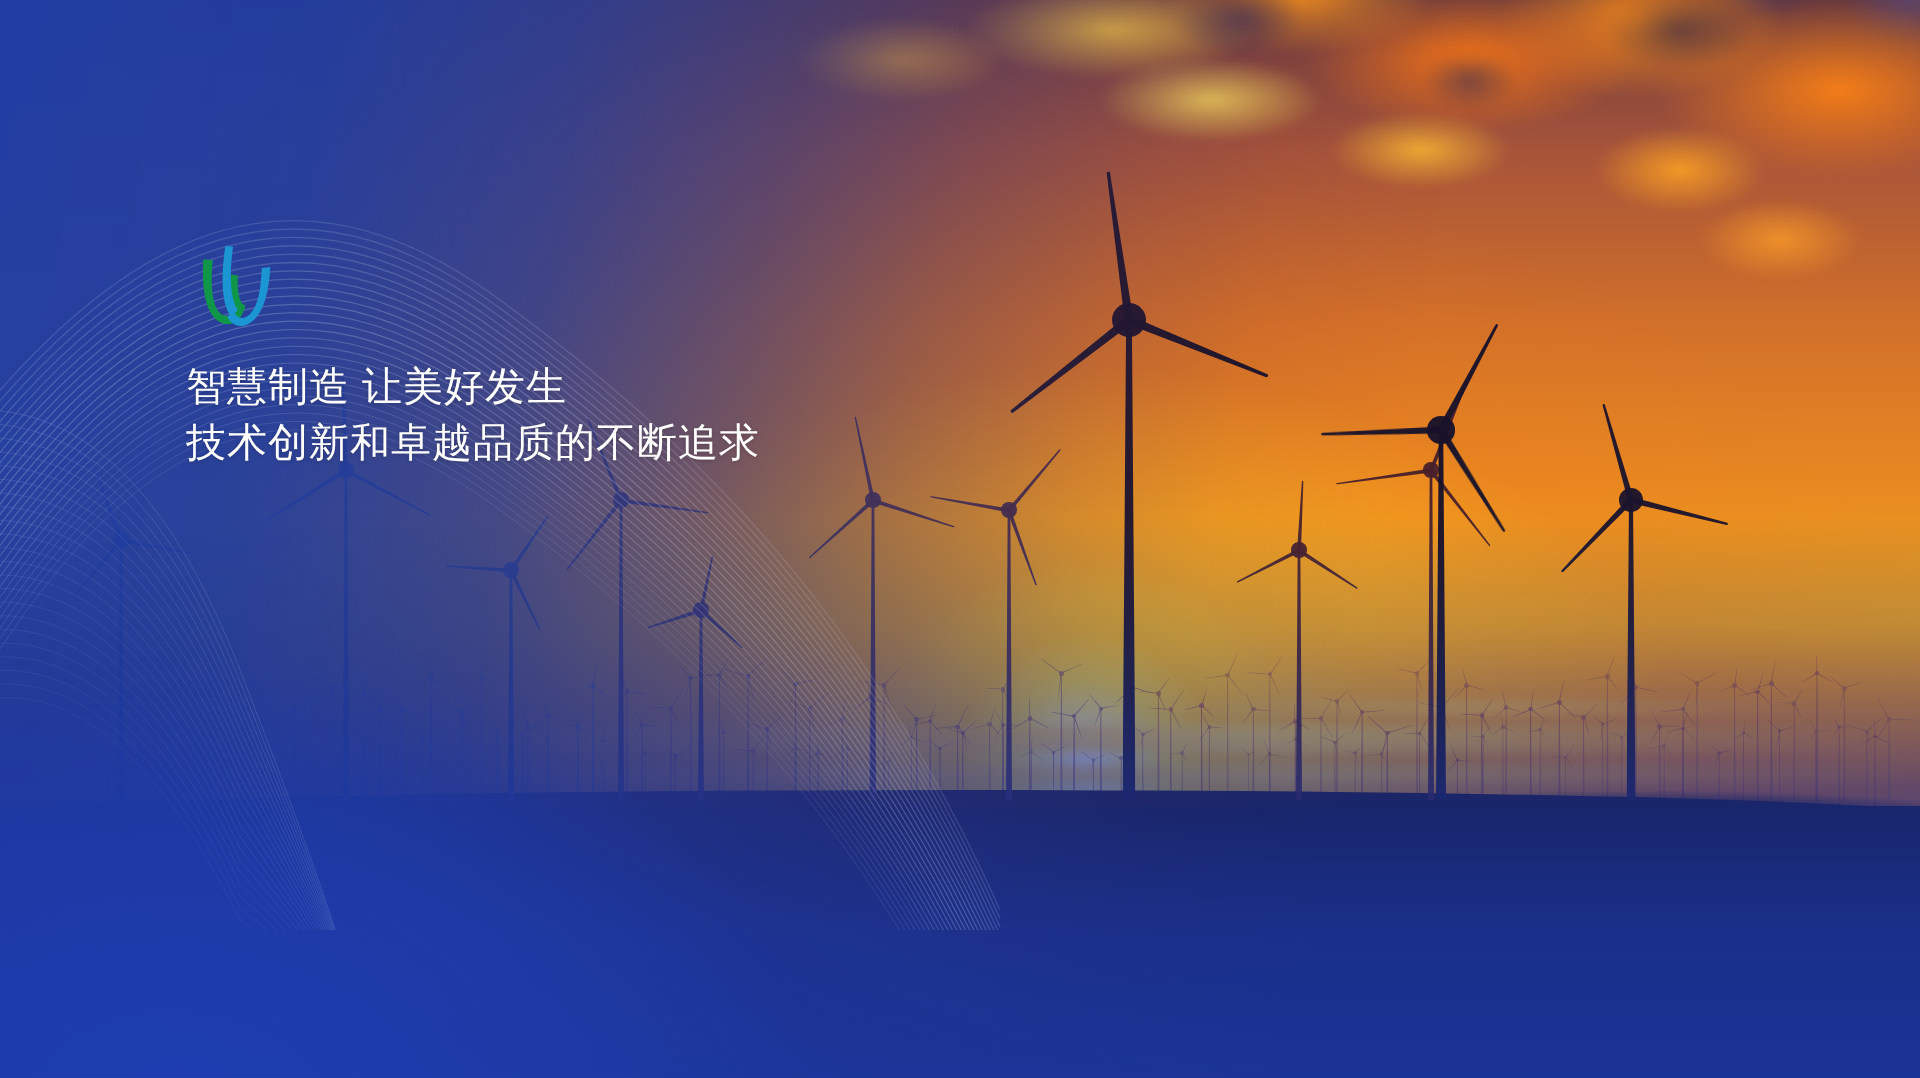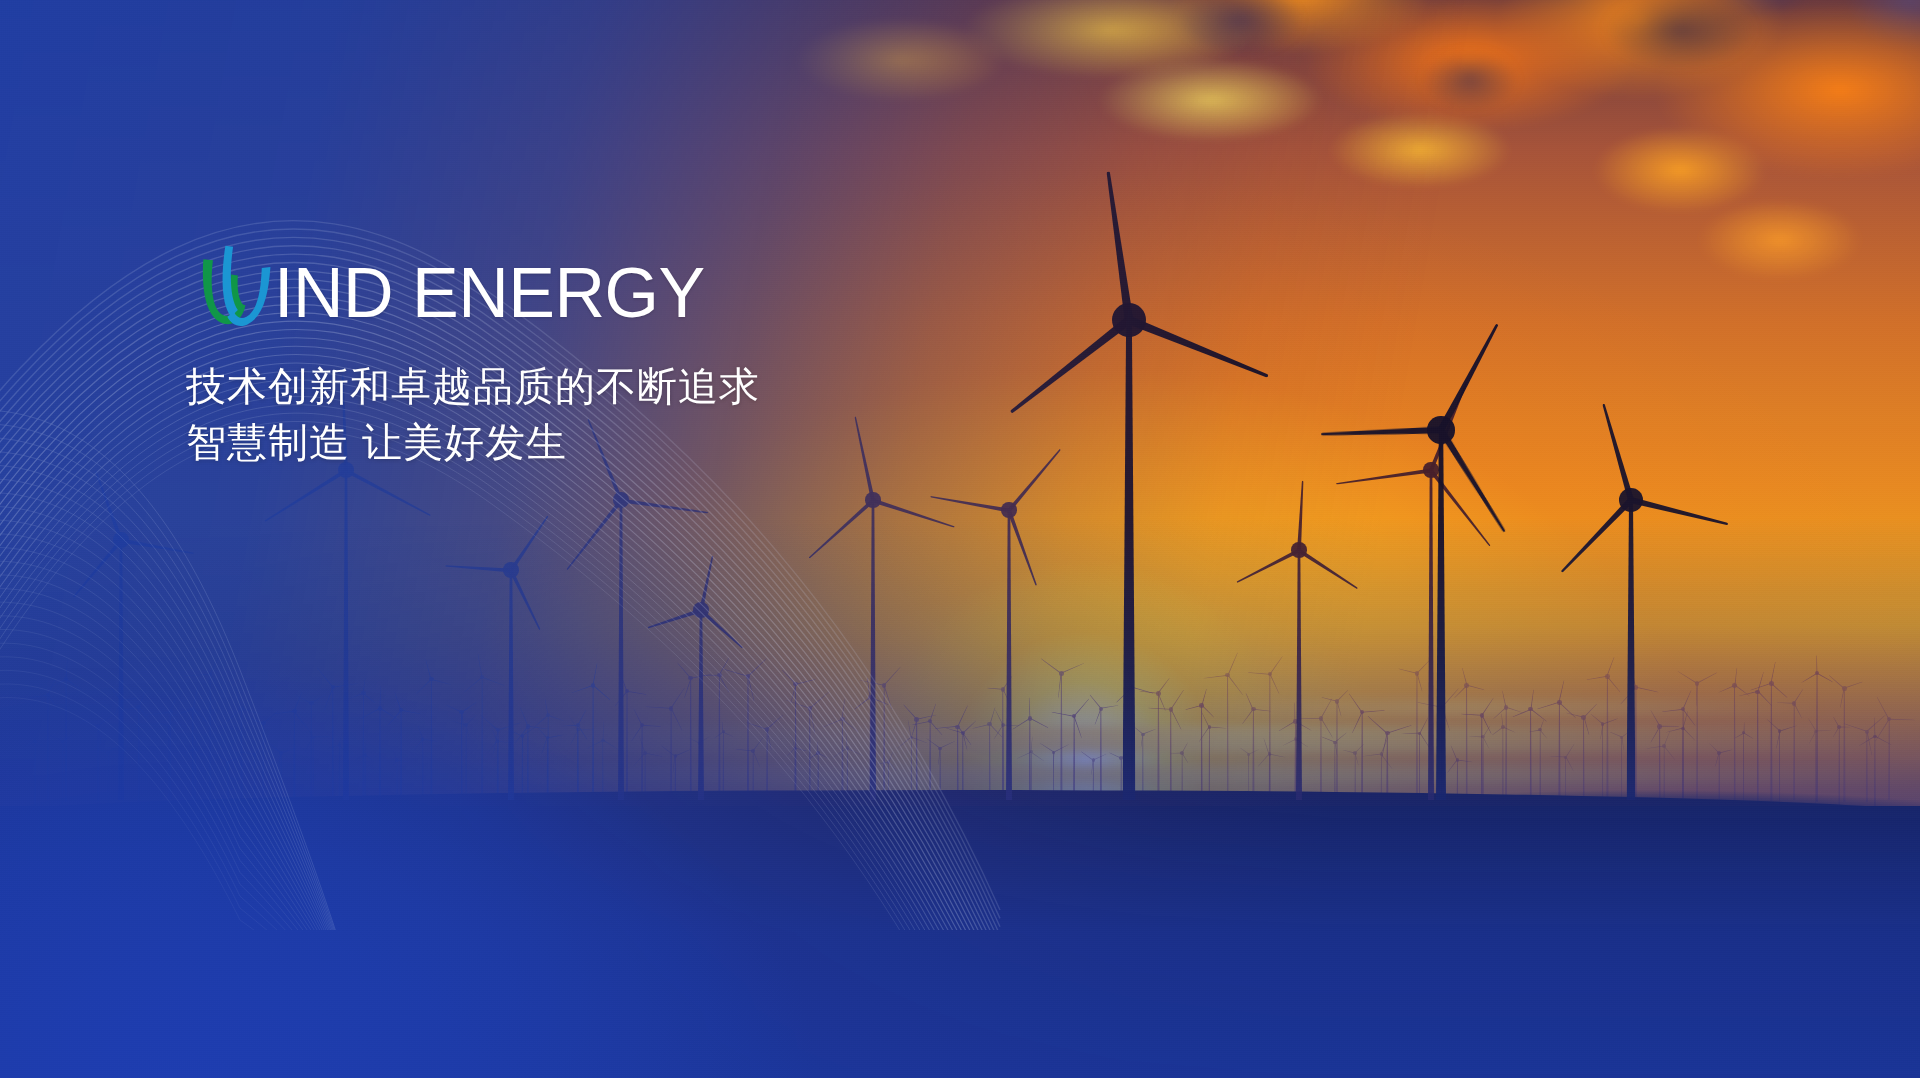--- a/index.html
+++ b/index.html
@@ -1488,22 +1488,21 @@
 
           <path d="M18 18 C16 48, 20 76, 36 84 C49 90, 59 80, 62 66 L54 64 C51 74, 45 80, 38 76 C27 70, 25 44, 28 19 Z" fill="#109648"></path>
 
           <path d="M47 34 C46 54, 48 68, 55 73 L60 66 C55 61, 53 50, 54 35 Z" fill="#109648"></path>
 
           <path d="M41 4 C36 36, 37 66, 47 78 L54 71 C46 60, 45 34, 49 5 Z" fill="#1B96D3"></path>
 
           <path d="M88 26 C86 56, 80 78, 64 86 C55 90, 47 86, 43 78 L50 73 C53 79, 58 81, 63 78 C75 71, 78 50, 79 27 Z" fill="#1B96D3"></path>
         </svg>
       </div>
-      <div class="brandtext">IND ENERGY</div>
     </div>
 
     <div class="tagline">
+      <div>智慧制造 让美好发生</div>
       <div>技术创新和卓越品质的不断追求</div>
-      <div>智慧制造 让美好发生</div>
     </div>
 
   </div>
 </div>
 
 </body></html>

